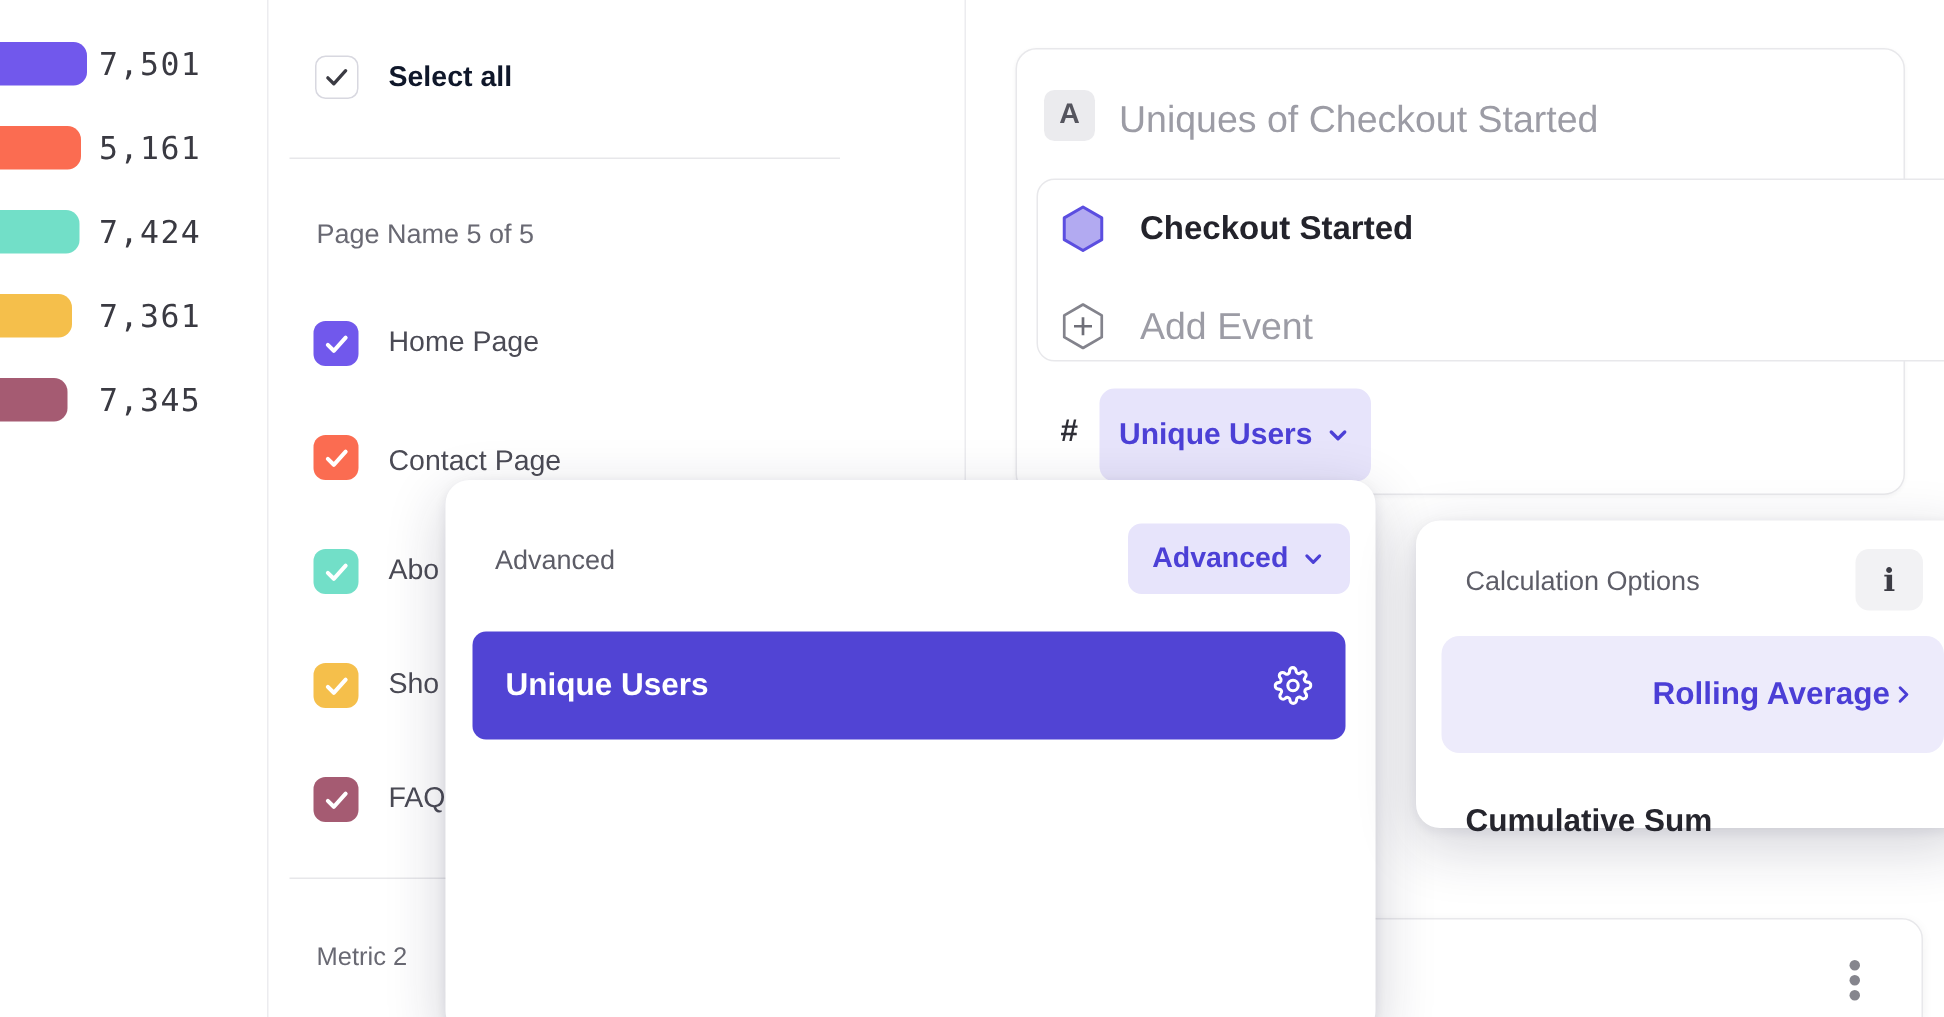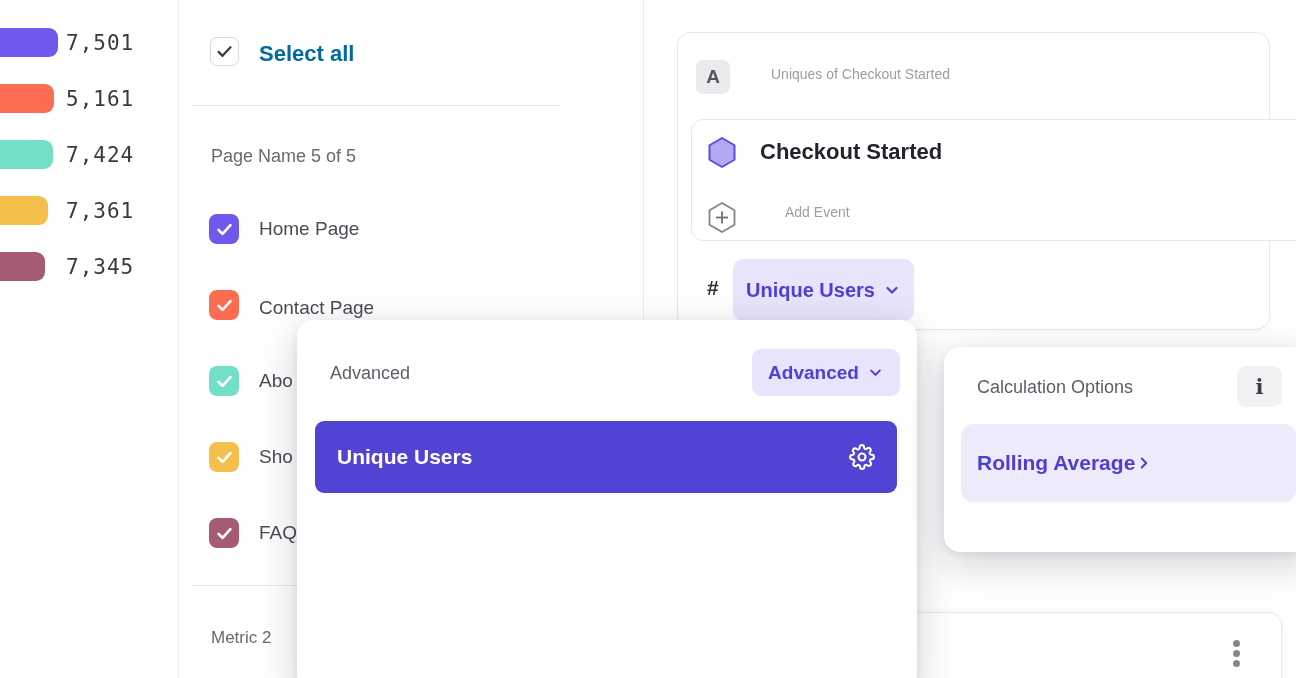--- a/index.html
+++ b/index.html
@@ -22,36 +22,36 @@
   }
   .vdiv { position:absolute; width:1px; background:#ececef; }
   .hdiv { position:absolute; height:1px; background:#e7e7ea; }
 
   
   .chk {
     position:absolute; width:30px; height:30px; border-radius:8px;
     display:flex; align-items:center; justify-content:center;
   }
   .chk.plain { width:29px; height:29px; background:#fff; border:1.5px solid #d8d8e0; border-radius:7px; }
-  .lbl-bold { position:absolute; font-size:22px; font-weight:700; color:#0369a1; }
+  .lbl-bold { position:absolute; font-size:19px; font-weight:700; color:#0f172a; }
   .lbl-item { position:absolute; font-size:19px; font-weight:500; color:#4b4b55; white-space:nowrap; }
   .lbl-gray { position:absolute; font-size:18px; color:#696973; white-space:nowrap; }
 
   
   .card {
     position:absolute; background:#fff;
     border:1px solid #e8e8eb; border-radius:14px;
     box-shadow:0 1px 3px rgba(20,20,40,0.04);
   }
   .badge-a {
     position:absolute; width:34px; height:34px; border-radius:7px;
     background:#ebebee; color:#55555e; font-size:19px; font-weight:700;
     display:flex; align-items:center; justify-content:center;
   }
-  .placeholder { position:absolute; font-size:14px; color:#9c9ca5; white-space:nowrap;margin-left:25px; }
+  .placeholder { position:absolute; font-size:25px; color:#9c9ca5; white-space:nowrap; }
   .event-title { position:absolute; font-size:22px; font-weight:700; color:#23232b; white-space:nowrap; }
   .hash { position:absolute; font-size:21px; font-weight:600; color:#2e2e36; }
   .chip {
     position:absolute; background:#e7e4fb; border-radius:10px;
     display:flex; align-items:center; justify-content:center; gap:8px;
     color:#4c40d6; font-weight:600; cursor:pointer;
   }
   .chip span { white-space:nowrap; }
 
   
@@ -60,21 +60,21 @@
     box-shadow:0 12px 40px rgba(30,30,60,0.20), 0 2px 8px rgba(30,30,60,0.08);
   }
   .menu-title { position:absolute; font-size:18px; font-weight:500; color:#5d5d67; }
   .menu-row-selected {
     position:absolute; background:#5144d4; border-radius:9px;
     display:flex; align-items:center; color:#fff;
     font-size:21px; font-weight:600; padding:0 22px; cursor:pointer;
   }
   .calc-row-selected {
     position:absolute; background:#edebfb; border-radius:12px;
-    display:flex; align-items:center; justify-content:flex-start;
+    display:flex; align-items:center; justify-content:flex-end;
     padding:0 18px 0 16px; color:#4b3ed6; font-size:21px; font-weight:600; cursor:pointer;
   }
   .calc-row-plain {
     position:absolute; font-size:21px; font-weight:600; color:#26262e; cursor:pointer;
   }
   .info-btn {
     position:absolute; width:45px; height:41px; border-radius:9px; background:#f2f2f4;
     display:flex; align-items:center; justify-content:center;
     font-family:"DejaVu Serif", serif; font-weight:700; font-size:21px; color:#3c3c44;
     cursor:pointer;
@@ -233,13 +233,14 @@
   <div class="info-btn" style="left:293px;top:19px">i</div>
 
   <div class="calc-row-selected" style="left:17px;top:77px;width:335px;height:78px">
     <span>Rolling Average</span>
     <span>
       <svg width="18" height="18" viewBox="0 0 24 24" fill="none" stroke="#4b3ed6" stroke-width="2.6" stroke-linecap="round" stroke-linejoin="round">
           <polyline points="9 6 15 12 9 18"></polyline>
         </svg>
     </span>
   </div>
+  <div class="calc-row-plain" style="left: 33px; top: 189px;">Cumulative Sum</div>
 </div>
 
 </body></html>

